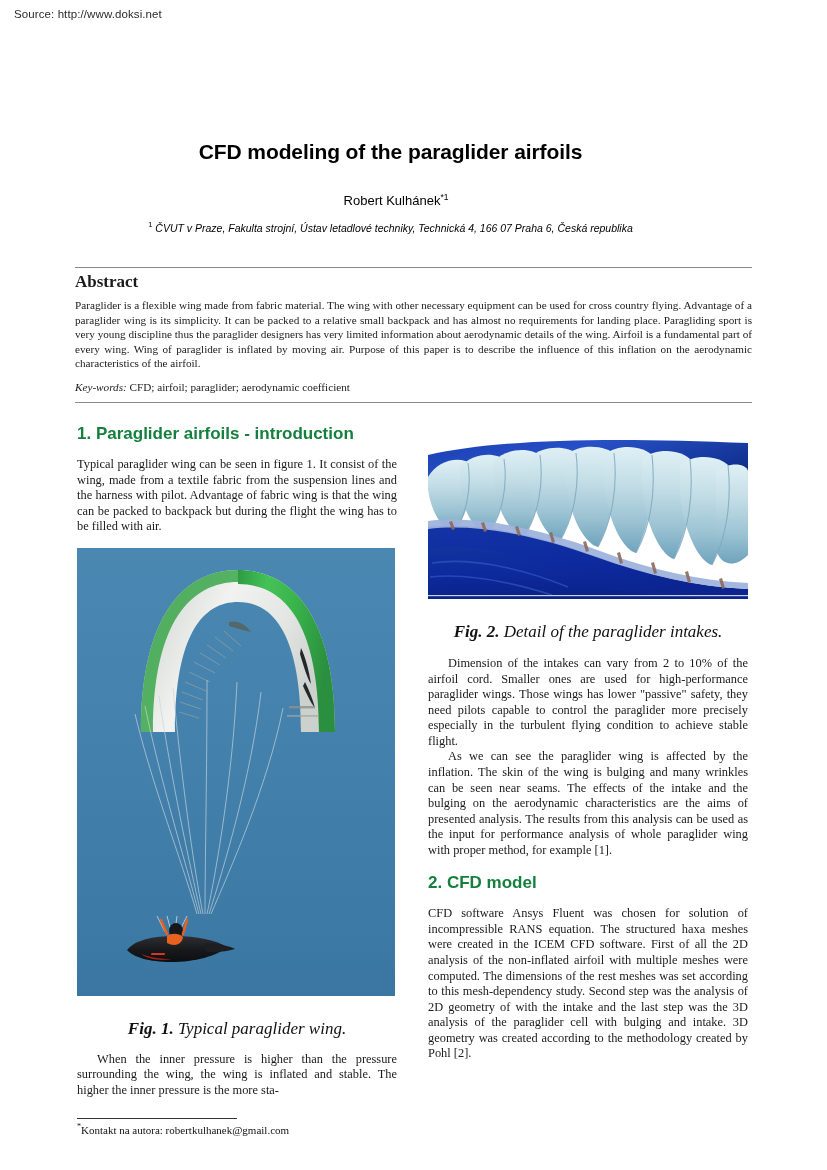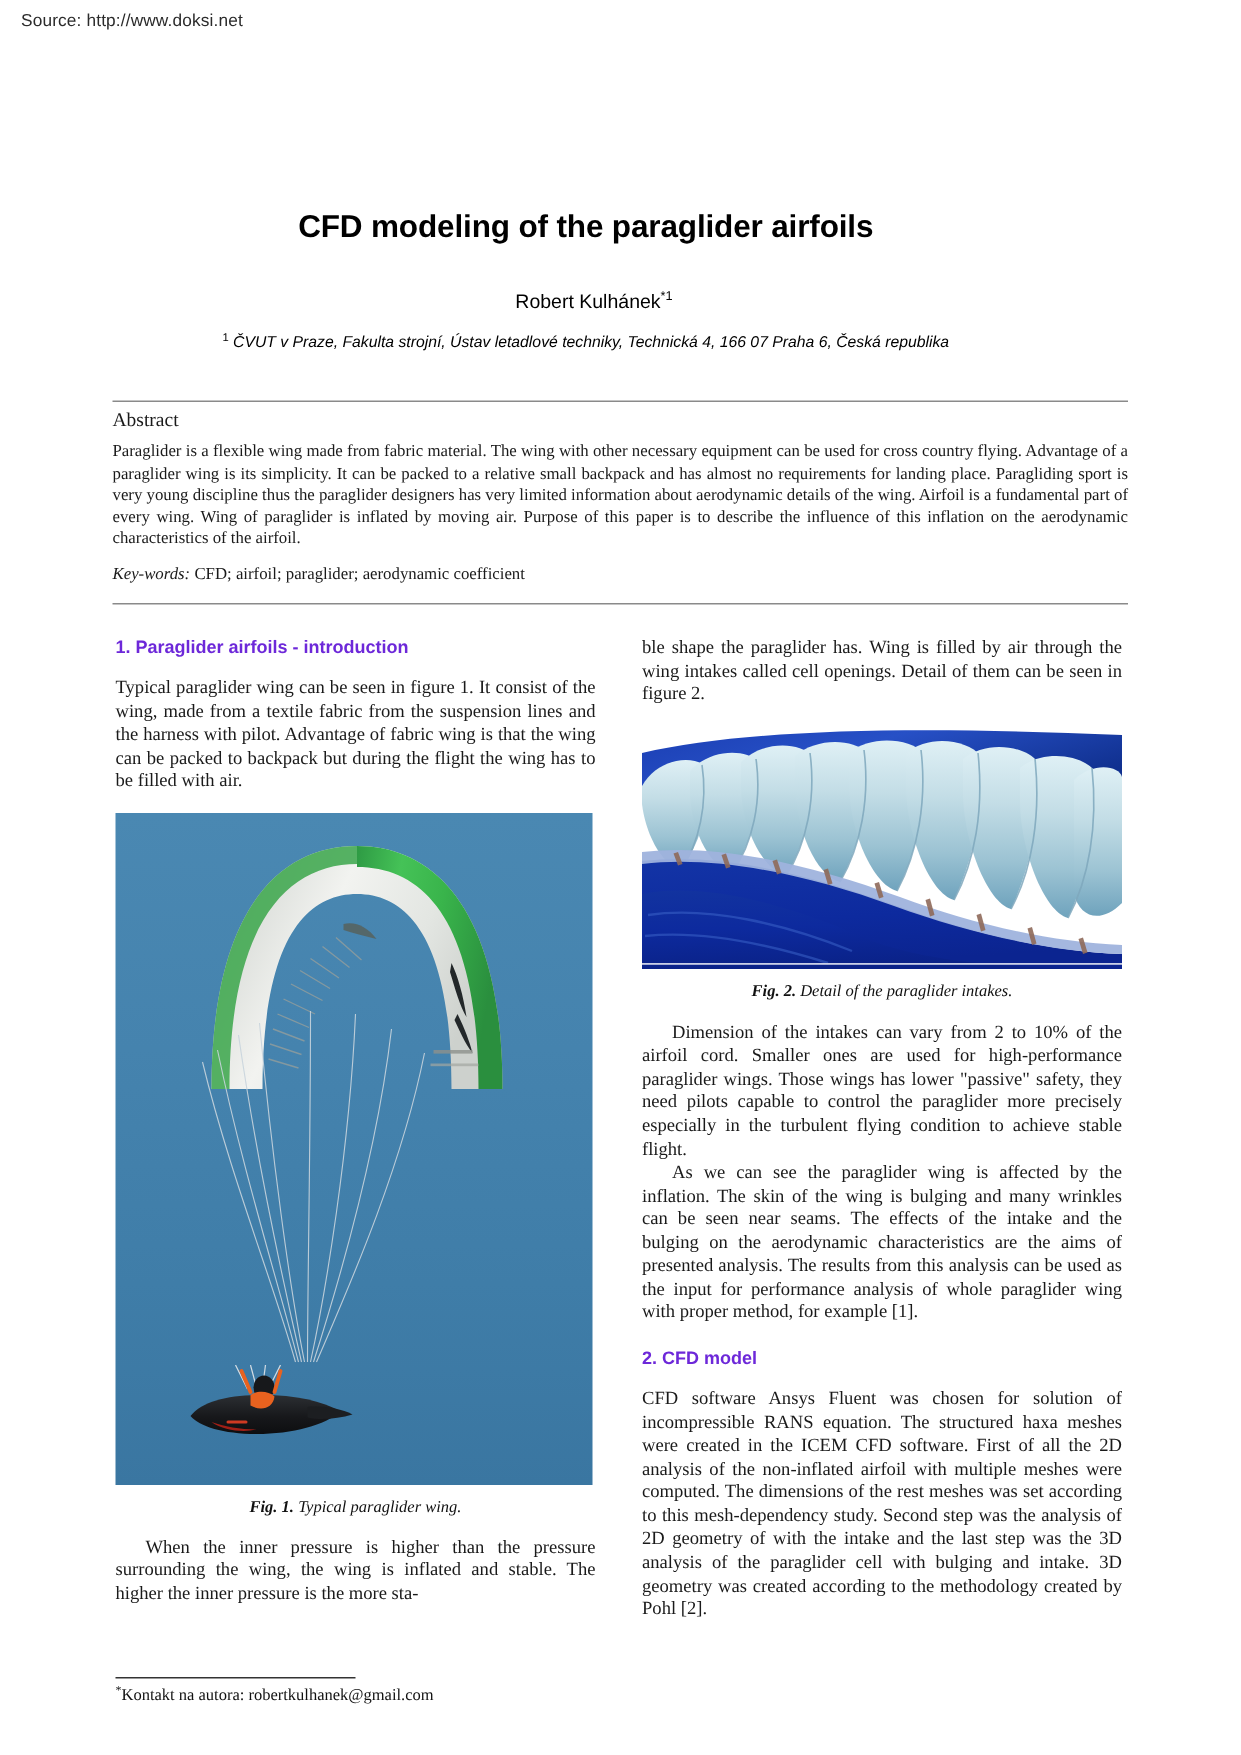--- a/index.html
+++ b/index.html
@@ -83,22 +83,22 @@
 
   
   .abstract-wrap {
     position: absolute;
     top: 272px;
     left: 75px;
     width: 677px;
   }
   .abstract-head {
     font-family: "Liberation Serif", serif;
-    font-weight: normal;
-    font-size: 13px;
+    font-weight: bold;
+    font-size: 17px;
     margin-bottom: 6px;
   }
   .abstract-body {
     font-size: 11.2px;
     line-height: 1.30;
     text-align: justify;
     text-indent: 0;
     margin: 0;
   }
   .keywords {
@@ -112,41 +112,41 @@
     position: absolute;
     width: 320px;
     top: 424px;
   }
   .col-left  { left: 77px; }
   .col-right { left: 428px; }
 
   .sec-head {
     font-family: "Liberation Sans", sans-serif;
     font-weight: bold;
-    font-size: 12px;
-    color: #6d28d9;
+    font-size: 17px;
+    color: #15803d;
     margin: 0 0 13px 0;
   }
   .para {
     font-size: 12.4px;
     line-height: 1.255;
     text-align: justify;
     margin: 0;
     -webkit-hyphens: none;
     hyphens: none;
   }
   .para + .para { margin-top: 0; }
   .indent { text-indent: 20px; }
 
   
   .figure { margin: 13px 0 0 0; }
   .fig-caption {
-    font-size: 11px;
+    font-size: 17px;
     text-align: center;
-    margin-top: 9px;
+    margin-top: 23px;
     color: #111;
   }
   .fig-caption .fignum { font-weight: bold; font-style: italic; }
   .fig-caption .figtext { font-style: italic; }
 
   
   .fig1-frame {
     position: relative;
     width: 318px;
     height: 448px;
@@ -355,21 +355,20 @@
         <span class="fignum">Fig. 1.</span>
         <span class="figtext">Typical paraglider wing.</span>
       </div>
     </div>
 
     <p class="para indent" style="margin-top:13px">When the inner pressure is higher than the pressure surrounding the wing, the wing is inflated and stable. The higher the inner pressure is the more sta-</p>
   </div>
 
   <div class="col col-right">
 
-    <p class="para">ble shape the paraglider has. Wing is filled by air through the wing intakes called cell openings. Detail of them can be seen in figure 2.</p>
 
     <div class="figure">
       <div class="fig2-frame">
         <svg width="320" height="162" viewBox="0 0 320 162">
           <defs>
             <linearGradient id="cell" x1="0" y1="0" x2="0" y2="1">
               <stop offset="0%" stop-color="#dff0f5"></stop>
               <stop offset="35%" stop-color="#c3dde6"></stop>
               <stop offset="70%" stop-color="#9cc3d3"></stop>
               <stop offset="100%" stop-color="#6fa3bd"></stop>

